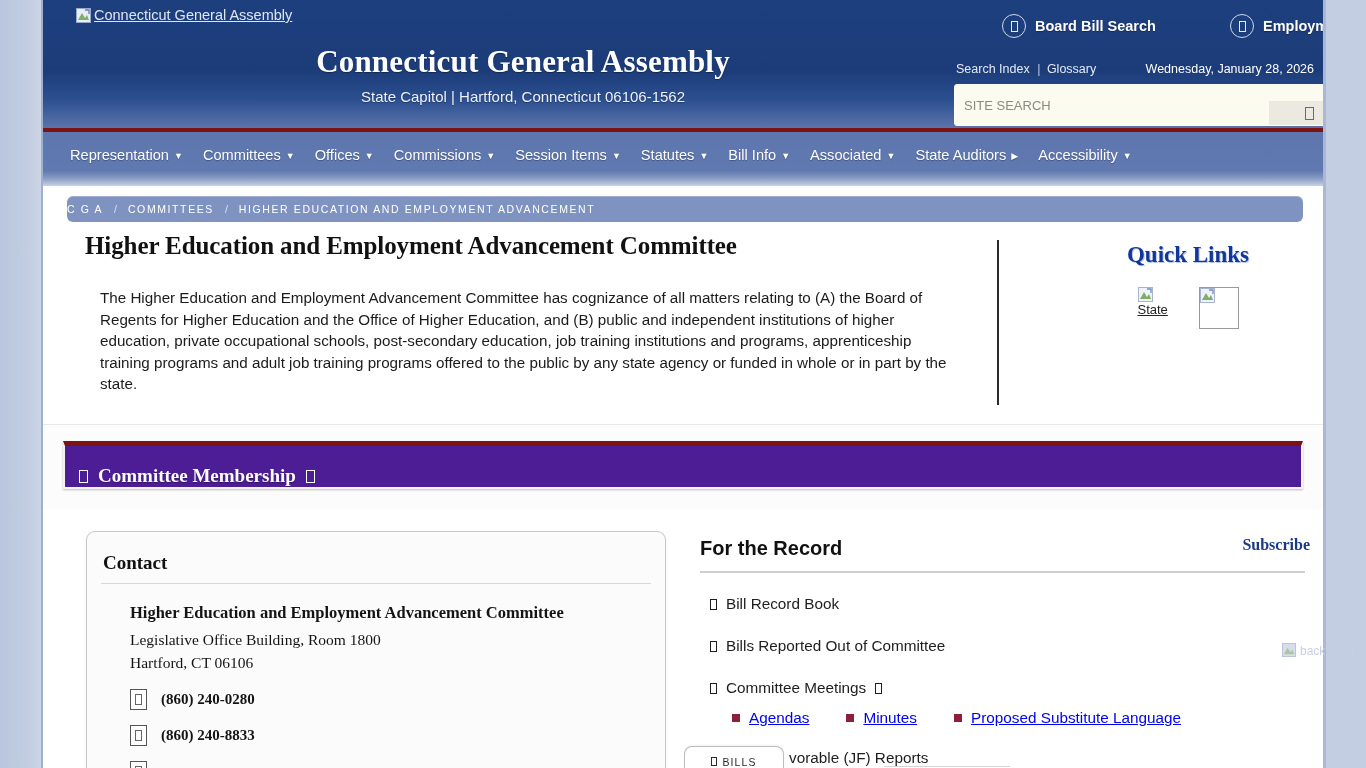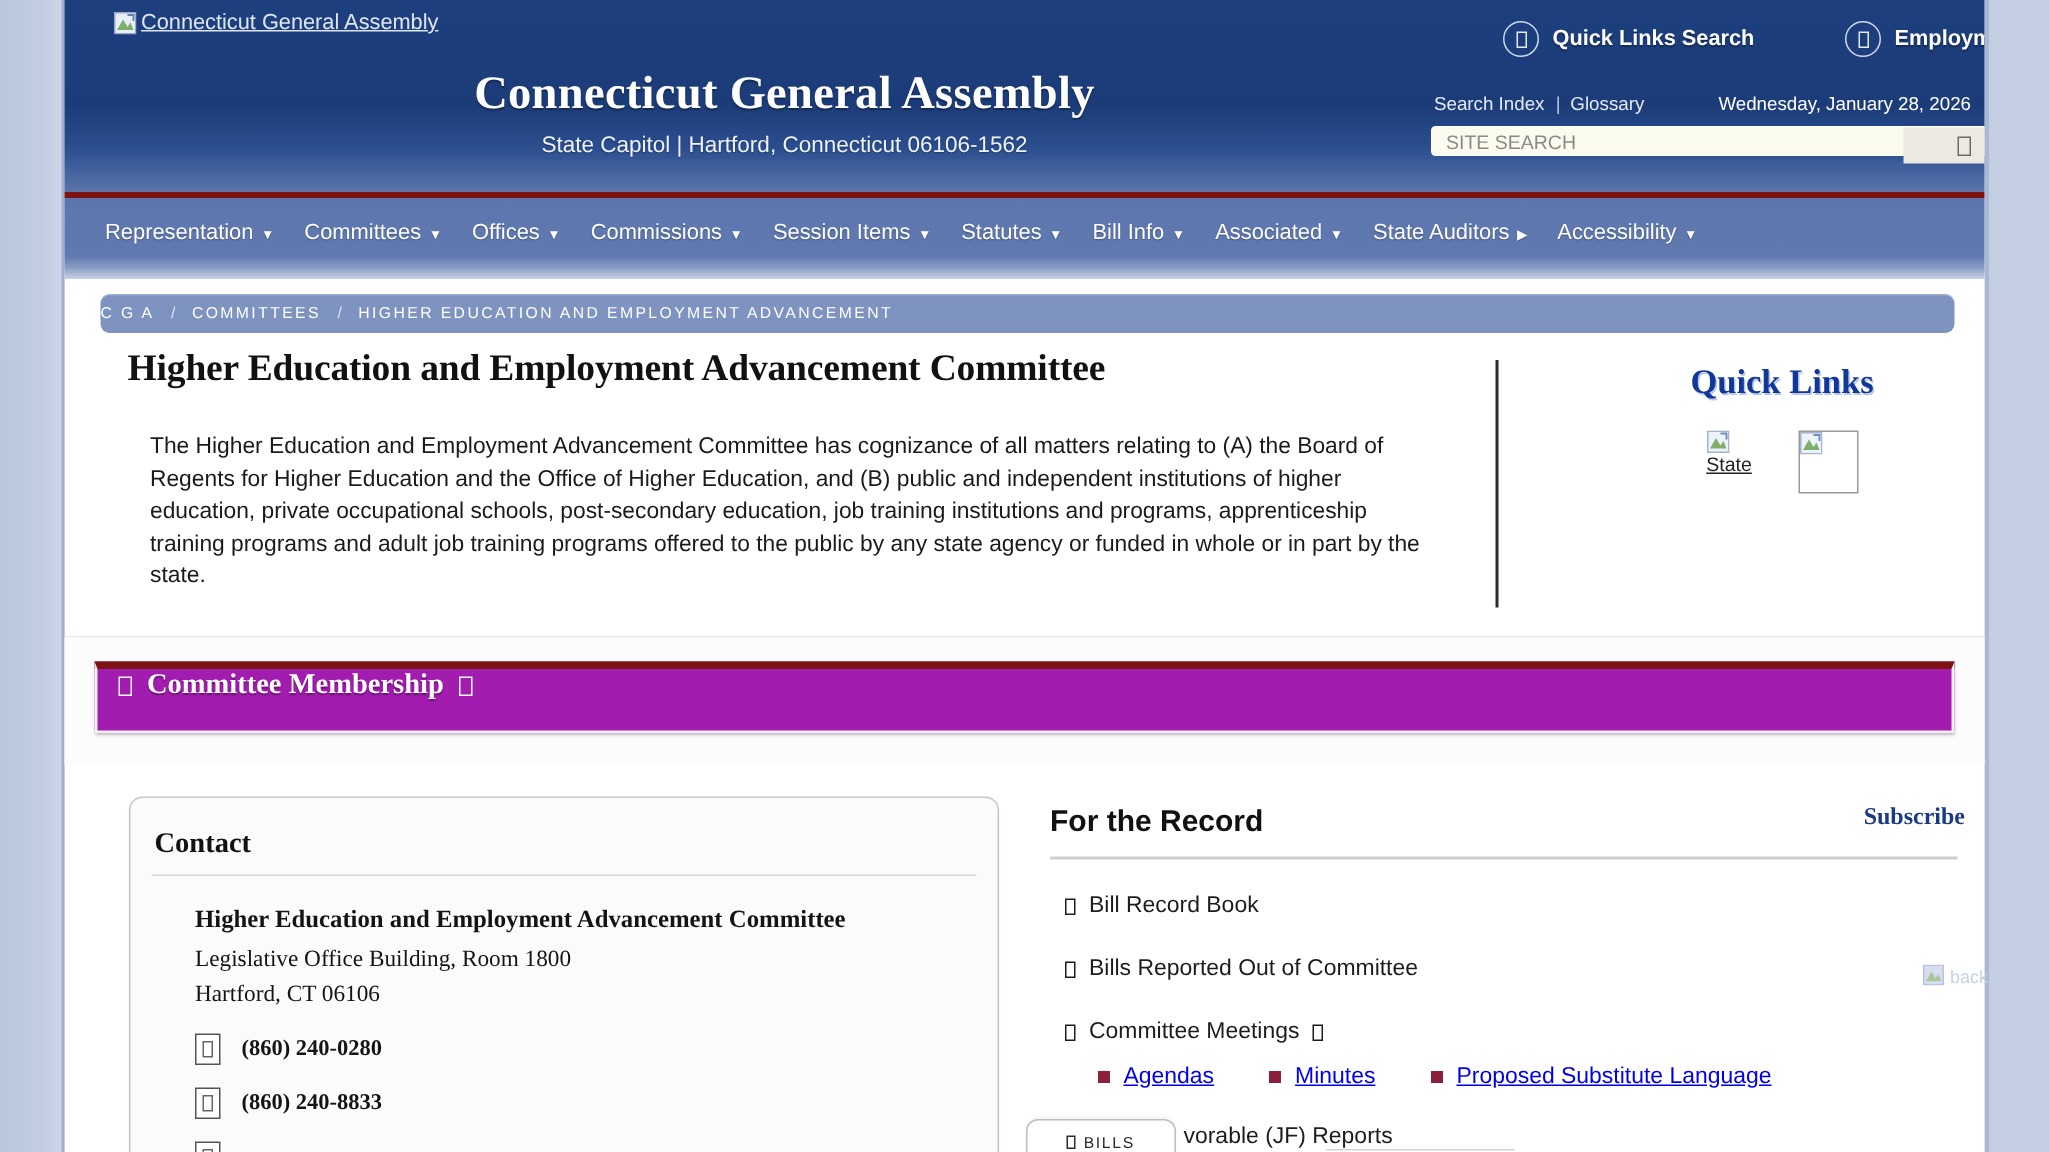--- a/index.html
+++ b/index.html
@@ -103,25 +103,25 @@
     font-size: 12.5px; color: #e3eaf6;
   }
   .index-row a { color: #e3eaf6; text-decoration: none; }
   .index-row .sep { color: #b8c6e0; margin: 0 3px 0 4px; }
   .date-txt {
     position: absolute; right: 9px; top: 62px;
     font-size: 12.5px; color: #ffffff; white-space: nowrap;
   }
   .searchbox {
     position: absolute; left: 911px; top: 84px;
-    width: 396px; height: 20px;
+    width: 396px; height: 42px;
     background: #fbfbf0;
     border: 1px solid #fdfdfd;
     border-radius: 3px;
-    display: flex; align-items: flex-start;
+    display: flex; align-items: flex-end;
   }
   .searchbox input {
     flex: 1 1 auto; height: 100%;
     border: 0; outline: 0; background: transparent;
     padding: 0 9px;
     font-family: "Liberation Sans", sans-serif;
     font-size: 13px; color: #777;
   }
   .searchbox input::placeholder { color: #8b8b84; }
   .search-btn {
@@ -204,25 +204,25 @@
     width: 40px; height: 42px;
     border: 1px solid #9a9a9a;
     background:#fff;
     align-items:flex-start;
   }
 
   
   .accordion {
     position: absolute; left: 63px; top: 441px;
     width: 1240px; height: 48px;
-    background: #a21caf;
+    background: #4c1d95;
     border: 2px solid #f3f3f3;
     border-top: 5px solid #7c1212;
     box-shadow: 0 1px 2px rgba(0,0,0,.25);
-    display: flex; align-items: flex-start;
+    display: flex; align-items: flex-end;
     padding-left: 14px;
     cursor: pointer;
   }
   .accordion-label {
     font-family: "Liberation Serif", serif;
     font-size: 19px; font-weight: 700; color: #ffffff;
     display: flex; align-items: center; gap: 10px;
     text-shadow: 0 1px 1px rgba(0,0,0,.35);
   }
   .section-divider {
@@ -354,21 +354,21 @@
   </a>
 
   <div class="site-title">Connecticut General Assembly</div>
   <div class="site-sub">State Capitol | Hartford, Connecticut 06106-1562</div>
 
   <div class="util-row">
     <a class="util-link a1" href="#">
       <span class="circ-icon">
           <span class="tofu"></span>
         </span>
-      <span>Quick Links Search</span>
+      <span>Board Bill Search</span>
     </a>
     <a class="util-link a2" href="#">
       <span class="circ-icon">
           <span class="tofu"></span>
         </span>
       <span>Employment</span>
     </a>
   </div>
 
   <div class="index-row">

